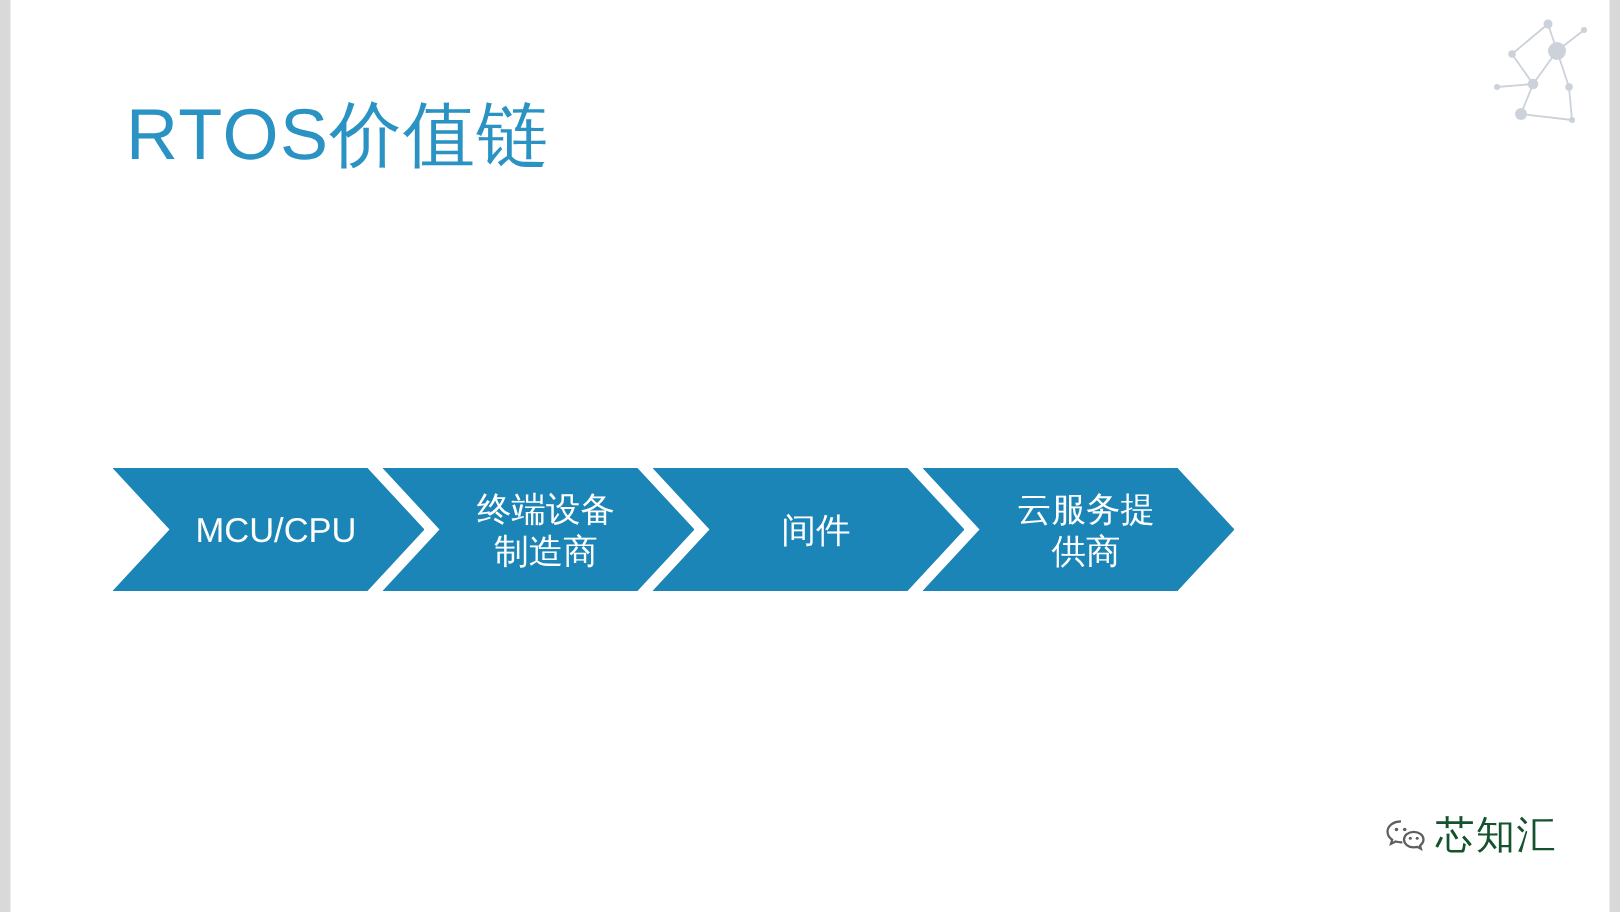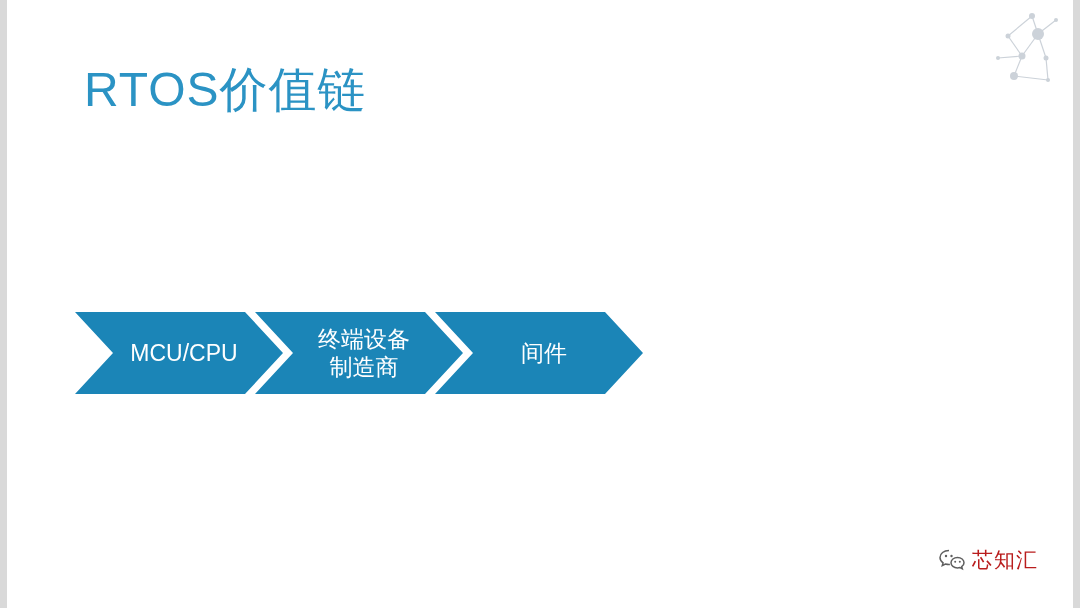--- a/index.html
+++ b/index.html
@@ -70,23 +70,23 @@
 
   .brand {
     position: absolute;
     right: 42px;
     bottom: 34px;
     display: flex;
     align-items: center;
     gap: 6px;
   }
   .brand-name {
-    font-size: 21px;
+    font-size: 26px;
     font-weight: 500;
-    color: #b91c1c;
+    color: #14532d;
     letter-spacing: 1px;
   }
 </style>
 </head>
 <body>
 
 <div class="edge-bar left"></div>
 <div class="edge-bar right"></div>
 
 <div class="slide-title">RTOS价值链</div>
@@ -121,20 +121,24 @@
   <div class="chevron">
     <span>MCU/CPU</span>
   </div>
   <div class="chevron">
     <span>终端设备</span>
     <span>制造商</span>
   </div>
   <div class="chevron">
     <span>间件</span>
   </div>
+  <div class="chevron">
+    <span>云服务提</span>
+    <span>供商</span>
+  </div>
 </div>
 
 <div class="brand">
   <svg width="28" height="24" viewBox="0 0 28 24">
     <g fill="none" stroke="#5f5f5f" stroke-width="1.5">
       <path d="M11 2.5 C5.8 2.5 2 5.6 2 9.4 c0 2.2 1.2 4.1 3.1 5.4 l-0.8 2.8 3.1-1.6 c1.1 0.3 2.3 0.5 3.6 0.5 0.3 0 0.6 0 0.9 0"></path>
       <path d="M19.5 9.5 c3.7 0 6.5 2.3 6.5 5.2 0 1.6-0.9 3-2.3 4 l0.6 2.1-2.3-1.2 c-0.8 0.2-1.6 0.3-2.5 0.3-3.7 0-6.5-2.3-6.5-5.2 0-2.9 2.8-5.2 6.5-5.2 z"></path>
     </g>
     <g fill="#5f5f5f">
       <circle cx="8" cy="8" r="1.2"></circle>

